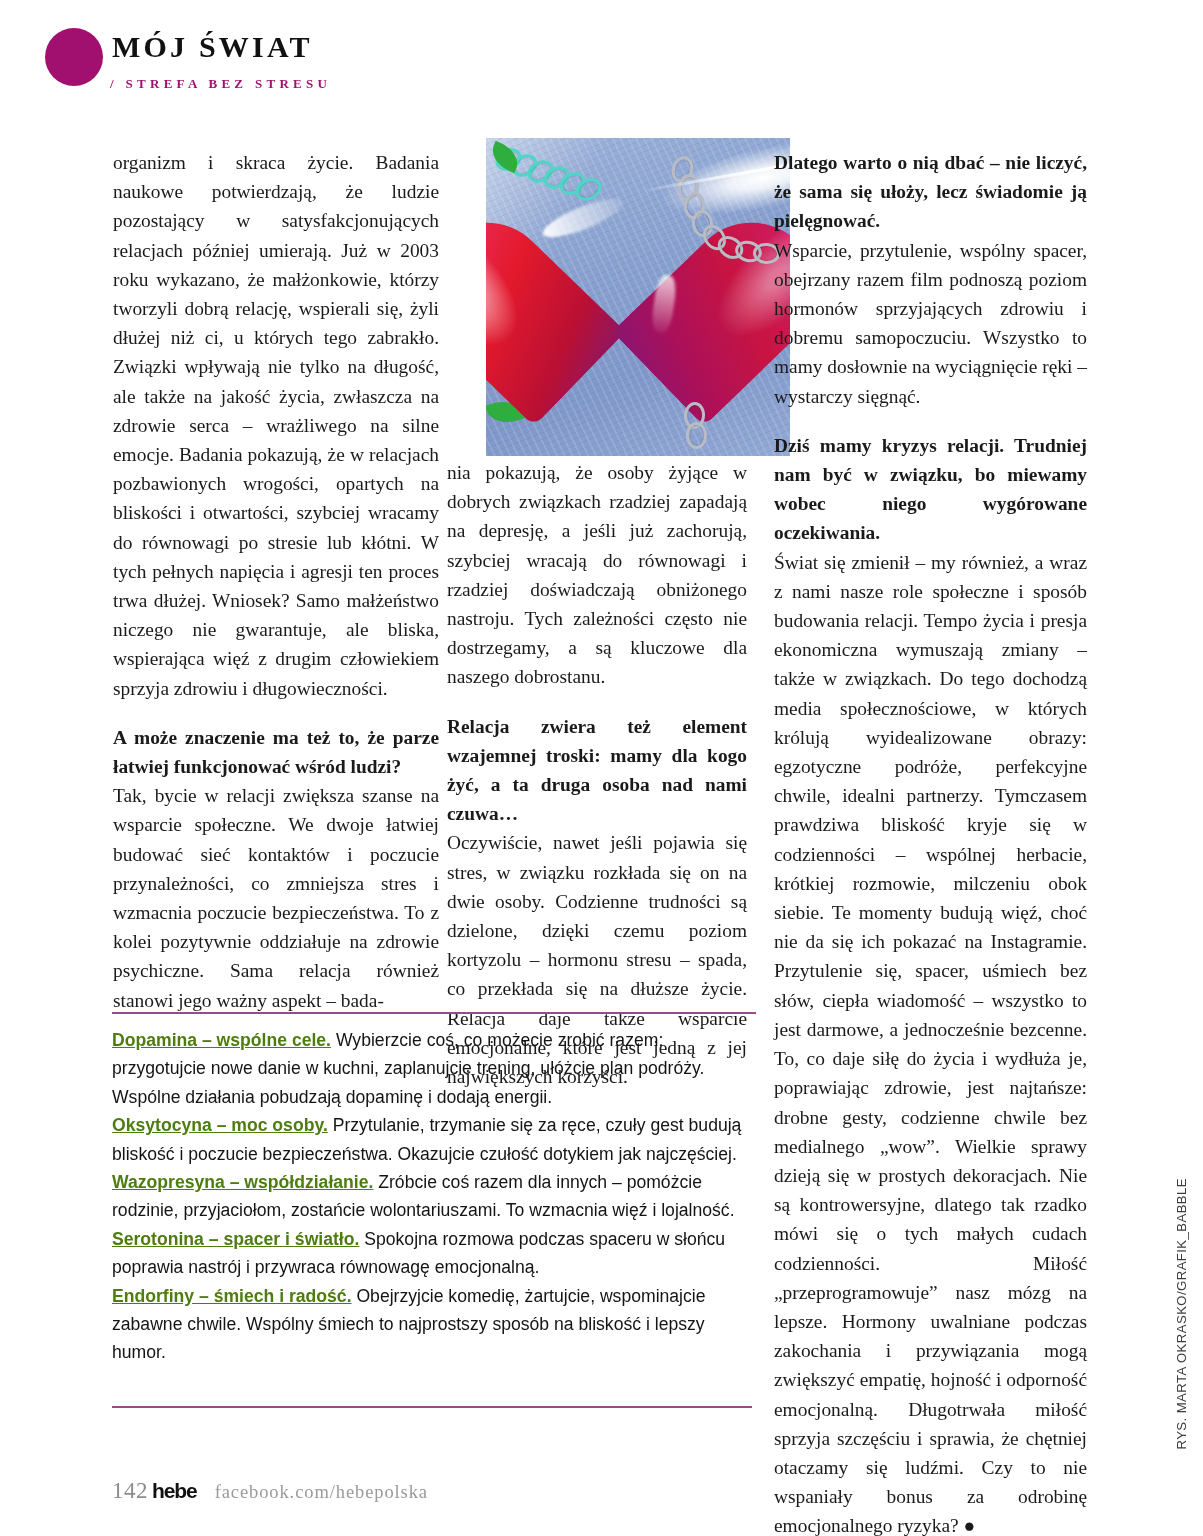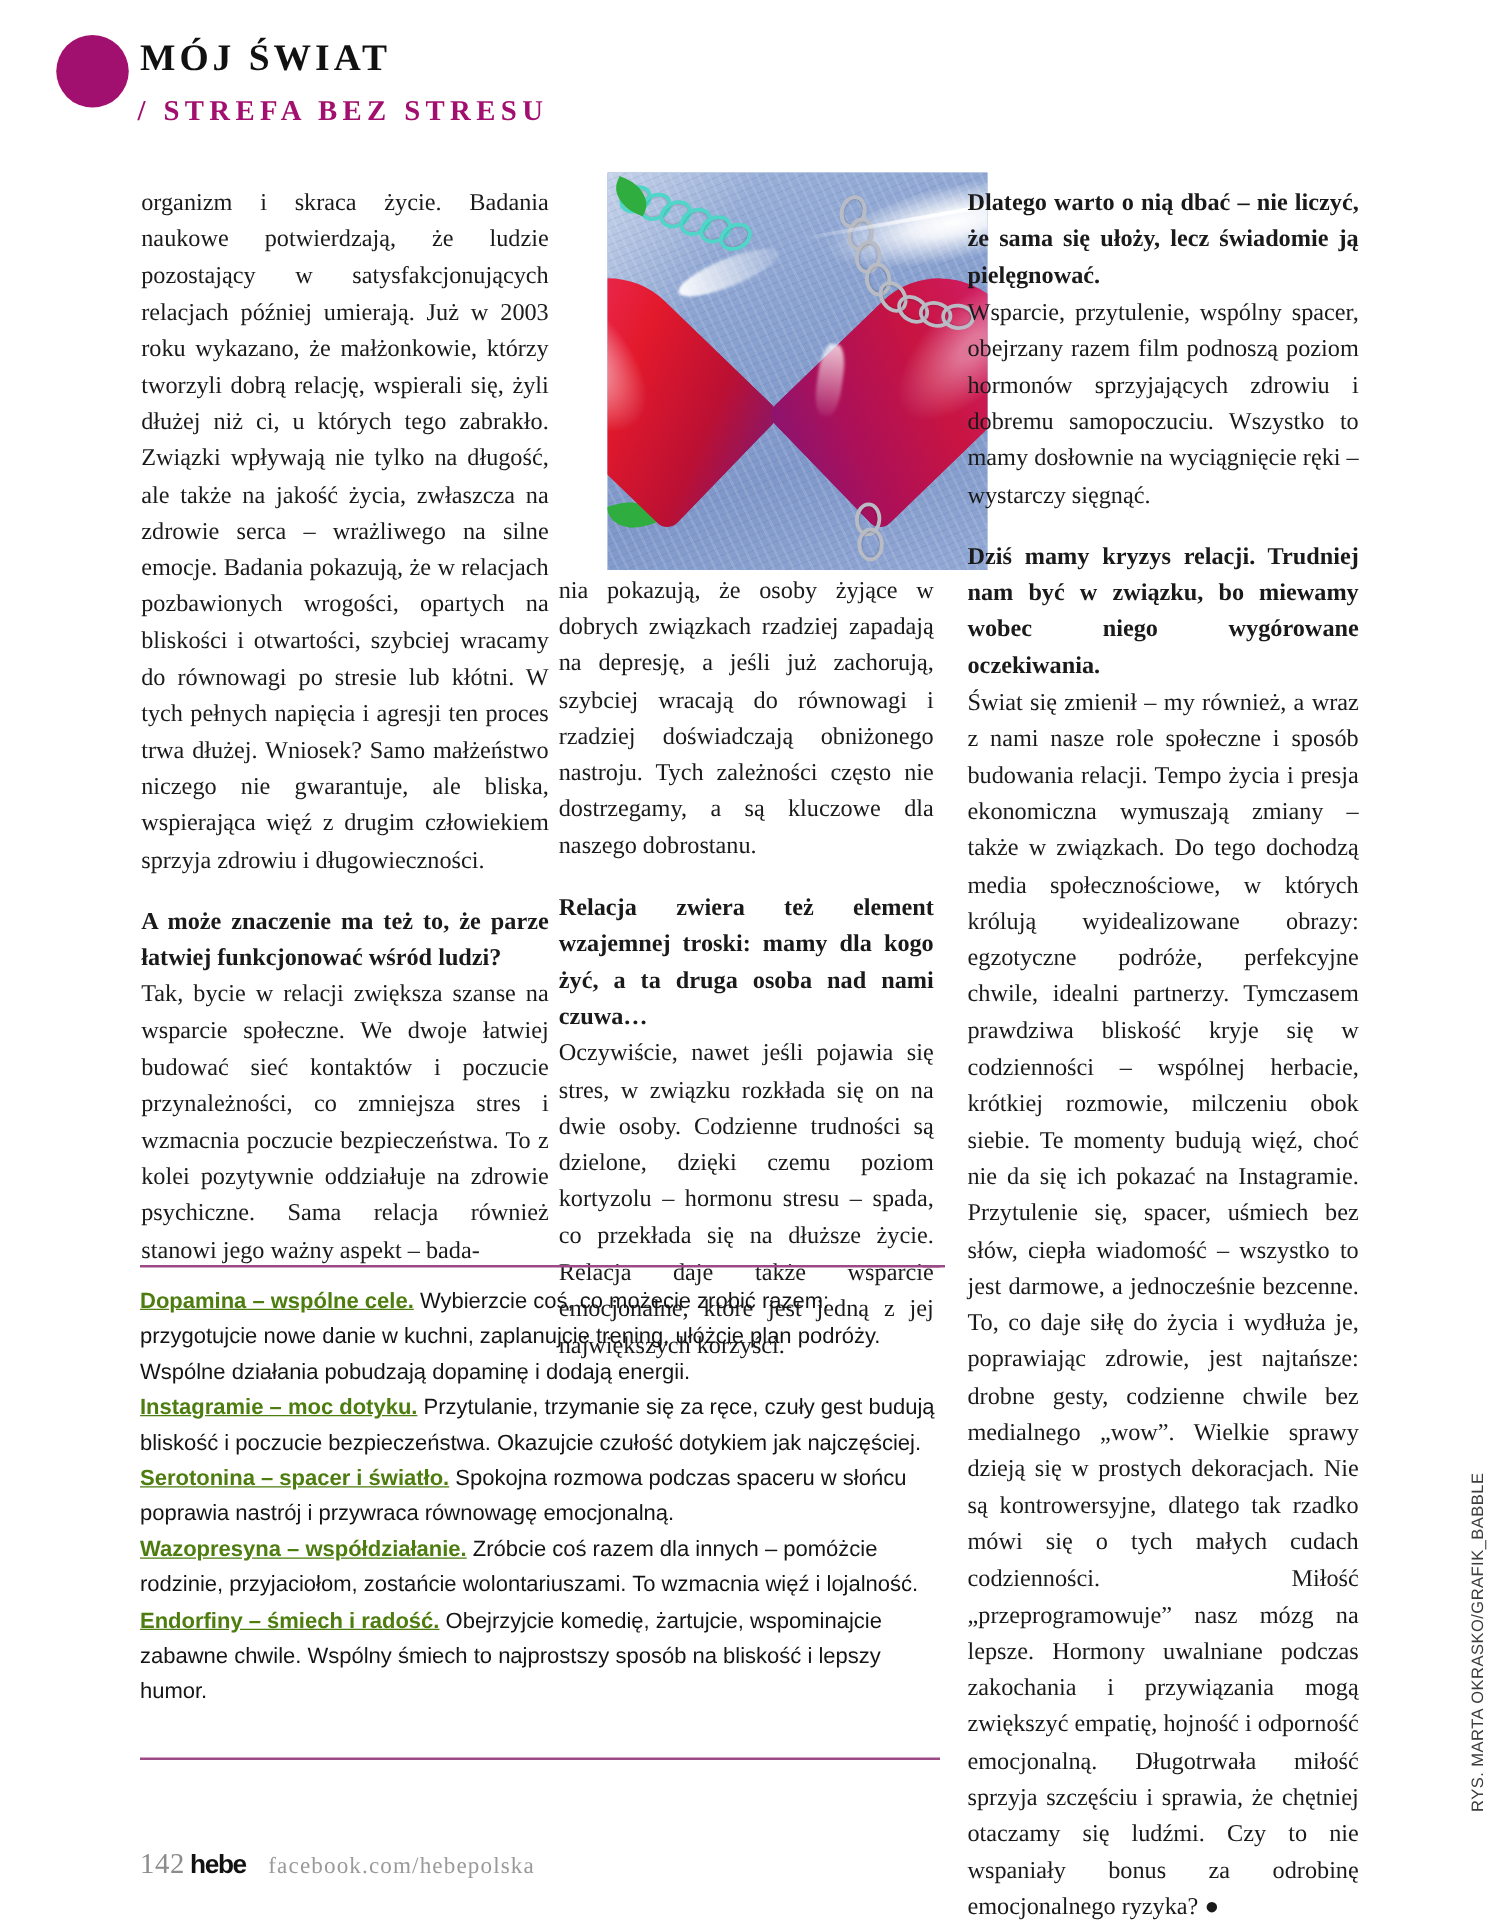--- a/index.html
+++ b/index.html
@@ -38,21 +38,21 @@
     font-size: 30px;
     letter-spacing: 3.2px;
     color: #111111;
     white-space: nowrap;
   }
   #section-subtitle {
     position: absolute;
     left: 110px; top: 76px;
     font-family: "Liberation Serif", serif;
     font-weight: bold;
-    font-size: 23px;
+    font-size: 13px;
     letter-spacing: 4.3px;
     color: #a2106f;
     white-space: nowrap;
   }
 
   
   .col {
     position: absolute;
     font-size: 19.4px;
     line-height: 29.2px;
@@ -332,23 +332,23 @@
   <p>Świat się zmienił – my również, a wraz z nami nasze role społeczne i sposób budowania relacji. Tempo życia i presja ekonomiczna wymuszają zmiany – także w związkach. Do tego dochodzą media społecznościowe, w których królują wyidealizowane obrazy: egzotyczne podróże, perfekcyjne chwile, idealni partnerzy. Tymczasem prawdziwa bliskość kryje się w codzienności – wspólnej herbacie, krótkiej rozmowie, milczeniu obok siebie. Te momenty budują więź, choć nie da się ich pokazać na Instagramie. Przytulenie się, spacer, uśmiech bez słów, ciepła wiadomość – wszystko to jest darmowe, a jednocześnie bezcenne. To, co daje siłę do życia i wydłuża je, poprawiając zdrowie, jest najtańsze: drobne gesty, codzienne chwile bez medialnego „wow”. Wielkie sprawy dzieją się w prostych dekoracjach. Nie są kontrowersyjne, dlatego tak rzadko mówi się o tych małych cudach codzienności. Miłość „przeprogramowuje” nasz mózg na lepsze. Hormony uwalniane podczas zakochania i przywiązania mogą zwiększyć empatię, hojność i odporność emocjonalną. Długotrwała miłość sprzyja szczęściu i sprawia, że chętniej otaczamy się ludźmi. Czy to nie wspaniały bonus za odrobinę emocjonalnego ryzyka? ●</p>
 </div>
 
 <div class="rule" id="rule-tips-top"></div>
 <div class="rule" id="rule-tips-bot"></div>
 <div id="rule-colsplit"></div>
 
 <section id="tips">
   <div id="tips-list">
       <p class="tip"><span class="term">Dopamina – wspólne cele.</span><span> Wybierzcie coś, co możecie zrobić razem: przygotujcie nowe danie w kuchni, zaplanujcie trening, ułóżcie plan podróży. Wspólne działania pobudzają dopaminę i dodają energii.</span></p>
-      <p class="tip"><span class="term">Instagramie – moc dotyku.</span><span> Przytulanie, trzymanie się za ręce, czuły gest budują bliskość i poczucie bezpieczeństwa. Okazujcie czułość dotykiem jak najczęściej.</span></p>
+      <p class="tip"><span class="term">Oksytocyna – moc osoby.</span><span> Przytulanie, trzymanie się za ręce, czuły gest budują bliskość i poczucie bezpieczeństwa. Okazujcie czułość dotykiem jak najczęściej.</span></p>
+      <p class="tip"><span class="term">Wazopresyna – współdziałanie.</span><span> Zróbcie coś razem dla innych – pomóżcie rodzinie, przyjaciołom, zostańcie wolontariuszami. To wzmacnia więź i lojalność.</span></p>
       <p class="tip"><span class="term">Serotonina – spacer i światło.</span><span> Spokojna rozmowa podczas spaceru w słońcu poprawia nastrój i przywraca równowagę emocjonalną.</span></p>
-      <p class="tip"><span class="term">Wazopresyna – współdziałanie.</span><span> Zróbcie coś razem dla innych – pomóżcie rodzinie, przyjaciołom, zostańcie wolontariuszami. To wzmacnia więź i lojalność.</span></p>
       <p class="tip"><span class="term">Endorfiny – śmiech i radość.</span><span> Obejrzyjcie komedię, żartujcie, wspominajcie zabawne chwile. Wspólny śmiech to najprostszy sposób na bliskość i lepszy humor.</span></p>
     </div>
 </section>
 
 <div id="photo-credit">RYS. MARTA OKRASKO/GRAFIK_BABBLE</div>
 
 <div id="footer">
   <span id="page-number">142</span>
   <span id="brand-logo">hebe</span>
   <span id="social-handle">facebook.com/hebepolska</span>

